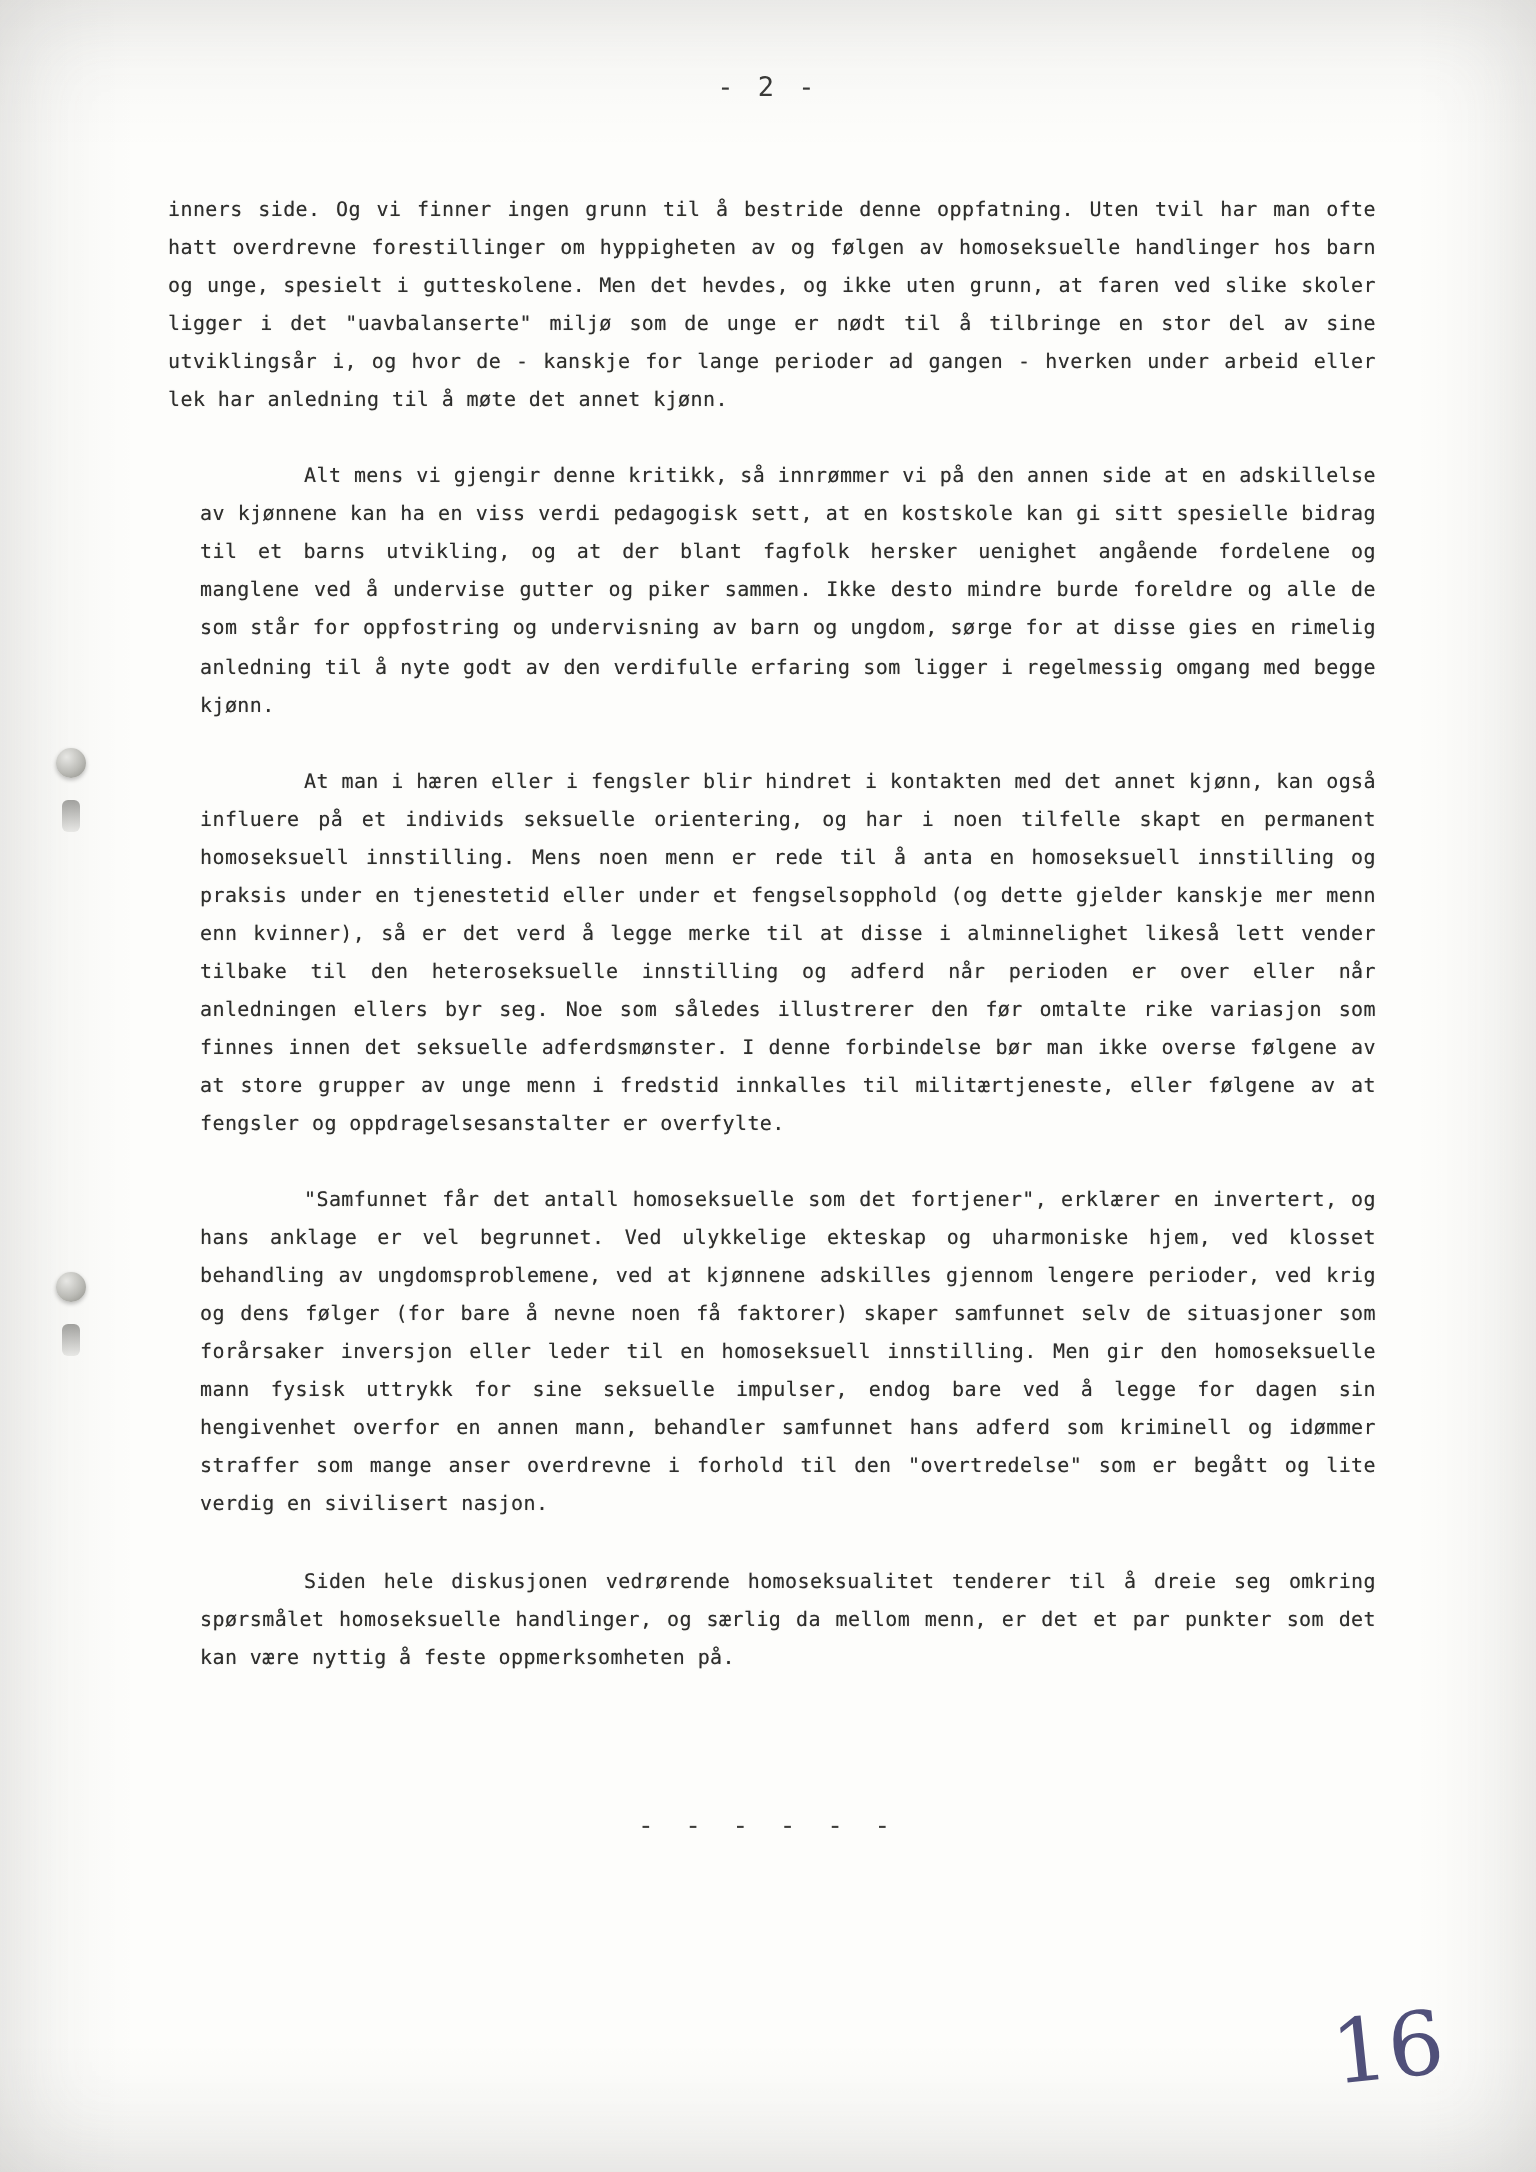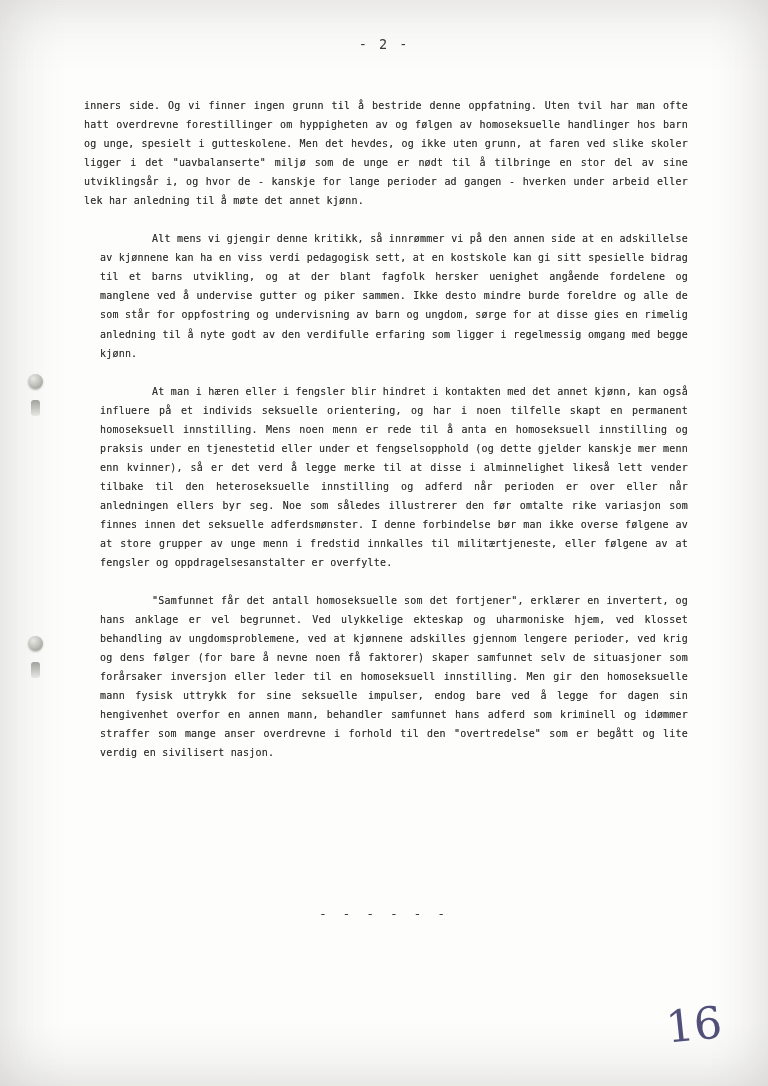--- a/index.html
+++ b/index.html
@@ -128,20 +128,21 @@
   <div class="hole h1"></div>
   <div class="hole-shadow s1"></div>
   <div class="hole h2"></div>
   <div class="hole-shadow s2"></div>
 
   <div class="typed">
     <p class="para">inners side. Og vi finner ingen grunn til å bestride denne oppfatning. Uten tvil har man ofte hatt overdrevne forestillinger om hyppigheten av og følgen av homoseksuelle handlinger hos barn og unge, spesielt i gutteskolene. Men det hevdes, og ikke uten grunn, at faren ved slike skoler ligger i det "uavbalanserte" miljø som de unge er nødt til å tilbringe en stor del av sine utviklingsår i, og hvor de - kanskje for lange perioder ad gangen - hverken under arbeid eller lek har anledning til å møte det annet kjønn.</p>
     <p class="para indented">Alt mens vi gjengir denne kritikk, så innrømmer vi på den annen side at en adskillelse av kjønnene kan ha en viss verdi pedagogisk sett, at en kostskole kan gi sitt spesielle bidrag til et barns utvikling, og at der blant fagfolk hersker uenighet angående fordelene og manglene ved å undervise gutter og piker sammen. Ikke desto mindre burde foreldre og alle de som står for oppfostring og undervisning av barn og ungdom, sørge for at disse gies en rimelig anledning til å nyte godt av den verdifulle erfaring som ligger i regelmessig omgang med begge kjønn.</p>
     <p class="para indented">At man i hæren eller i fengsler blir hindret i kontakten med det annet kjønn, kan også influere på et individs seksuelle orientering, og har i noen tilfelle skapt en permanent homoseksuell innstilling. Mens noen menn er rede til å anta en homoseksuell innstilling og praksis under en tjenestetid eller under et fengselsopphold (og dette gjelder kanskje mer menn enn kvinner), så er det verd å legge merke til at disse i alminnelighet likeså lett vender tilbake til den heteroseksuelle innstilling og adferd når perioden er over eller når anledningen ellers byr seg. Noe som således illustrerer den før omtalte rike variasjon som finnes innen det seksuelle adferdsmønster. I denne forbindelse bør man ikke overse følgene av at store grupper av unge menn i fredstid innkalles til militærtjeneste, eller følgene av at fengsler og oppdragelsesanstalter er overfylte.</p>
     <p class="para indented">"Samfunnet får det antall homoseksuelle som det fortjener", erklærer en invertert, og hans anklage er vel begrunnet. Ved ulykkelige ekteskap og uharmoniske hjem, ved klosset behandling av ungdomsproblemene, ved at kjønnene adskilles gjennom lengere perioder, ved krig og dens følger (for bare å nevne noen få faktorer) skaper samfunnet selv de situasjoner som forårsaker inversjon eller leder til en homoseksuell innstilling. Men gir den homoseksuelle mann fysisk uttrykk for sine seksuelle impulser, endog bare ved å legge for dagen sin hengivenhet overfor en annen mann, behandler samfunnet hans adferd som kriminell og idømmer straffer som mange anser overdrevne i forhold til den "overtredelse" som er begått og lite verdig en sivilisert nasjon.</p>
+    <p class="para indented">Siden hele diskusjonen vedrørende homoseksualitet tenderer til å dreie seg omkring spørsmålet homoseksuelle handlinger, og særlig da mellom menn, er det et par punkter som det kan være nyttig å feste oppmerksomheten på.</p>
   </div>
 
   <div class="separator">- - - - - -</div>
 
   <div class="archive-mark">16</div>
 
   <div class="edge-vignette"></div>
 </div>
 
 </body></html>

